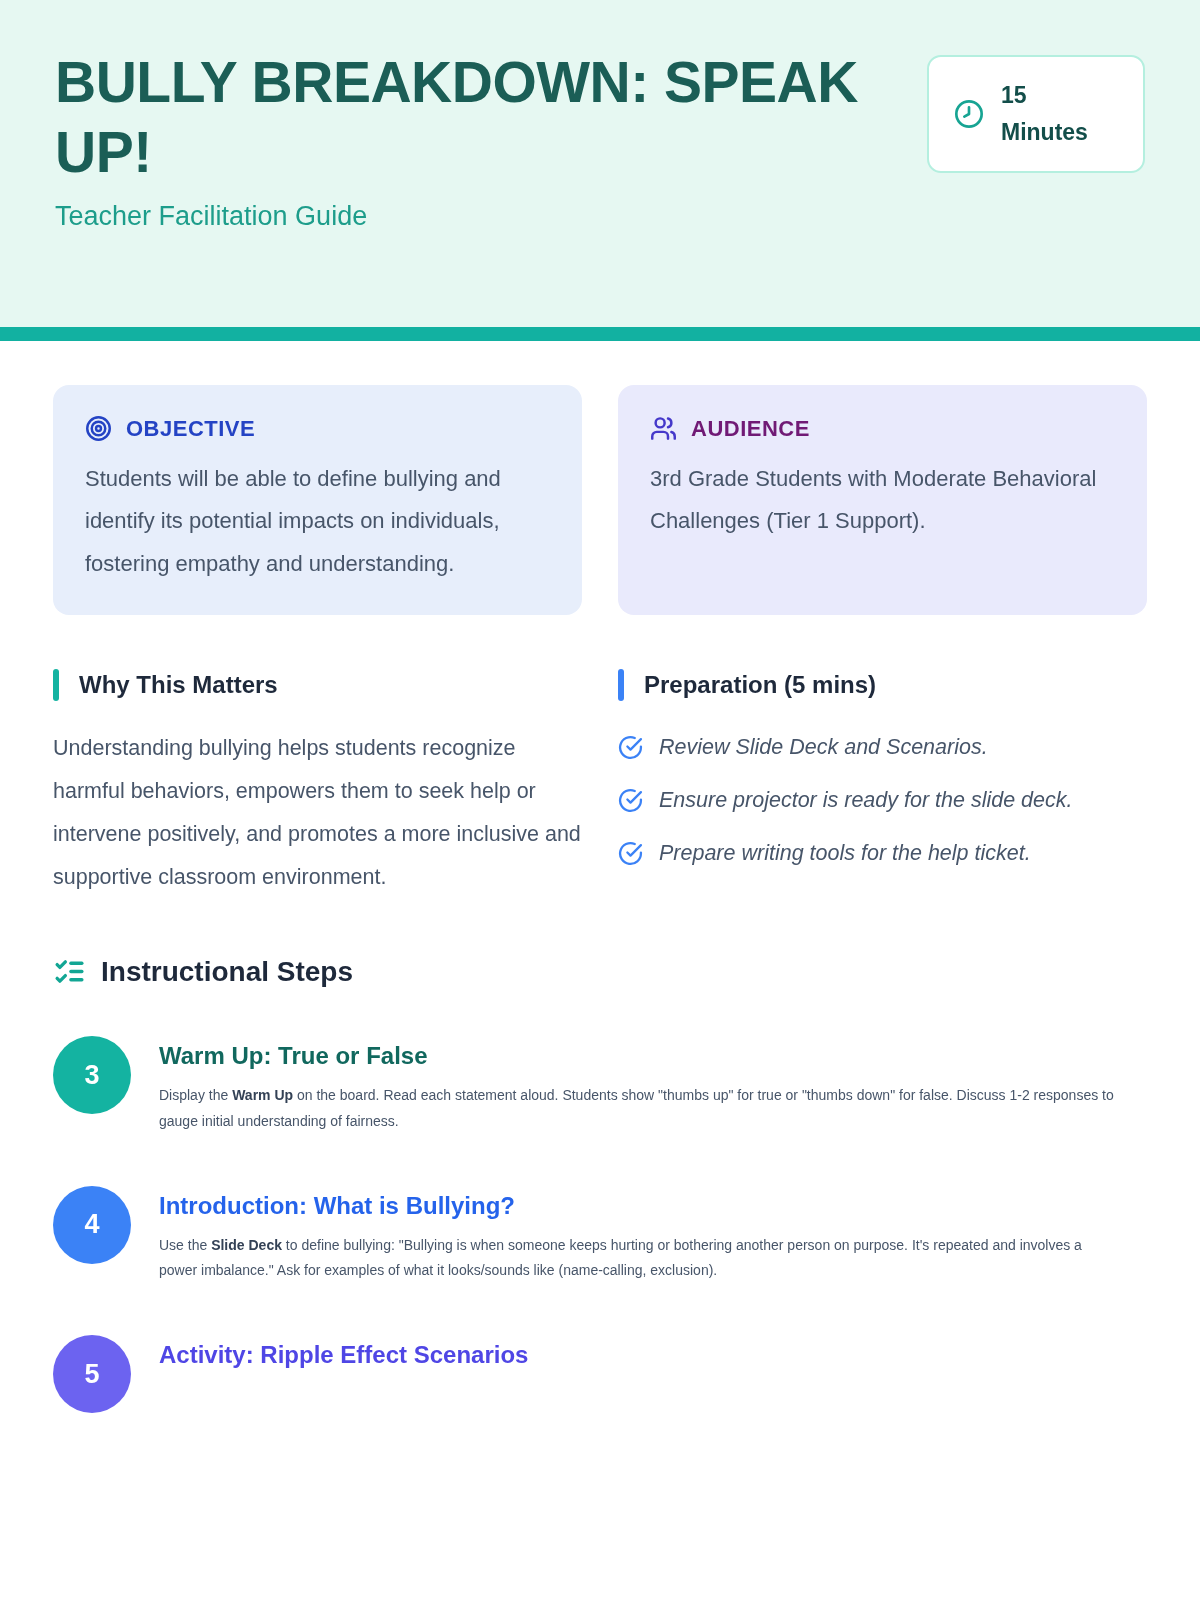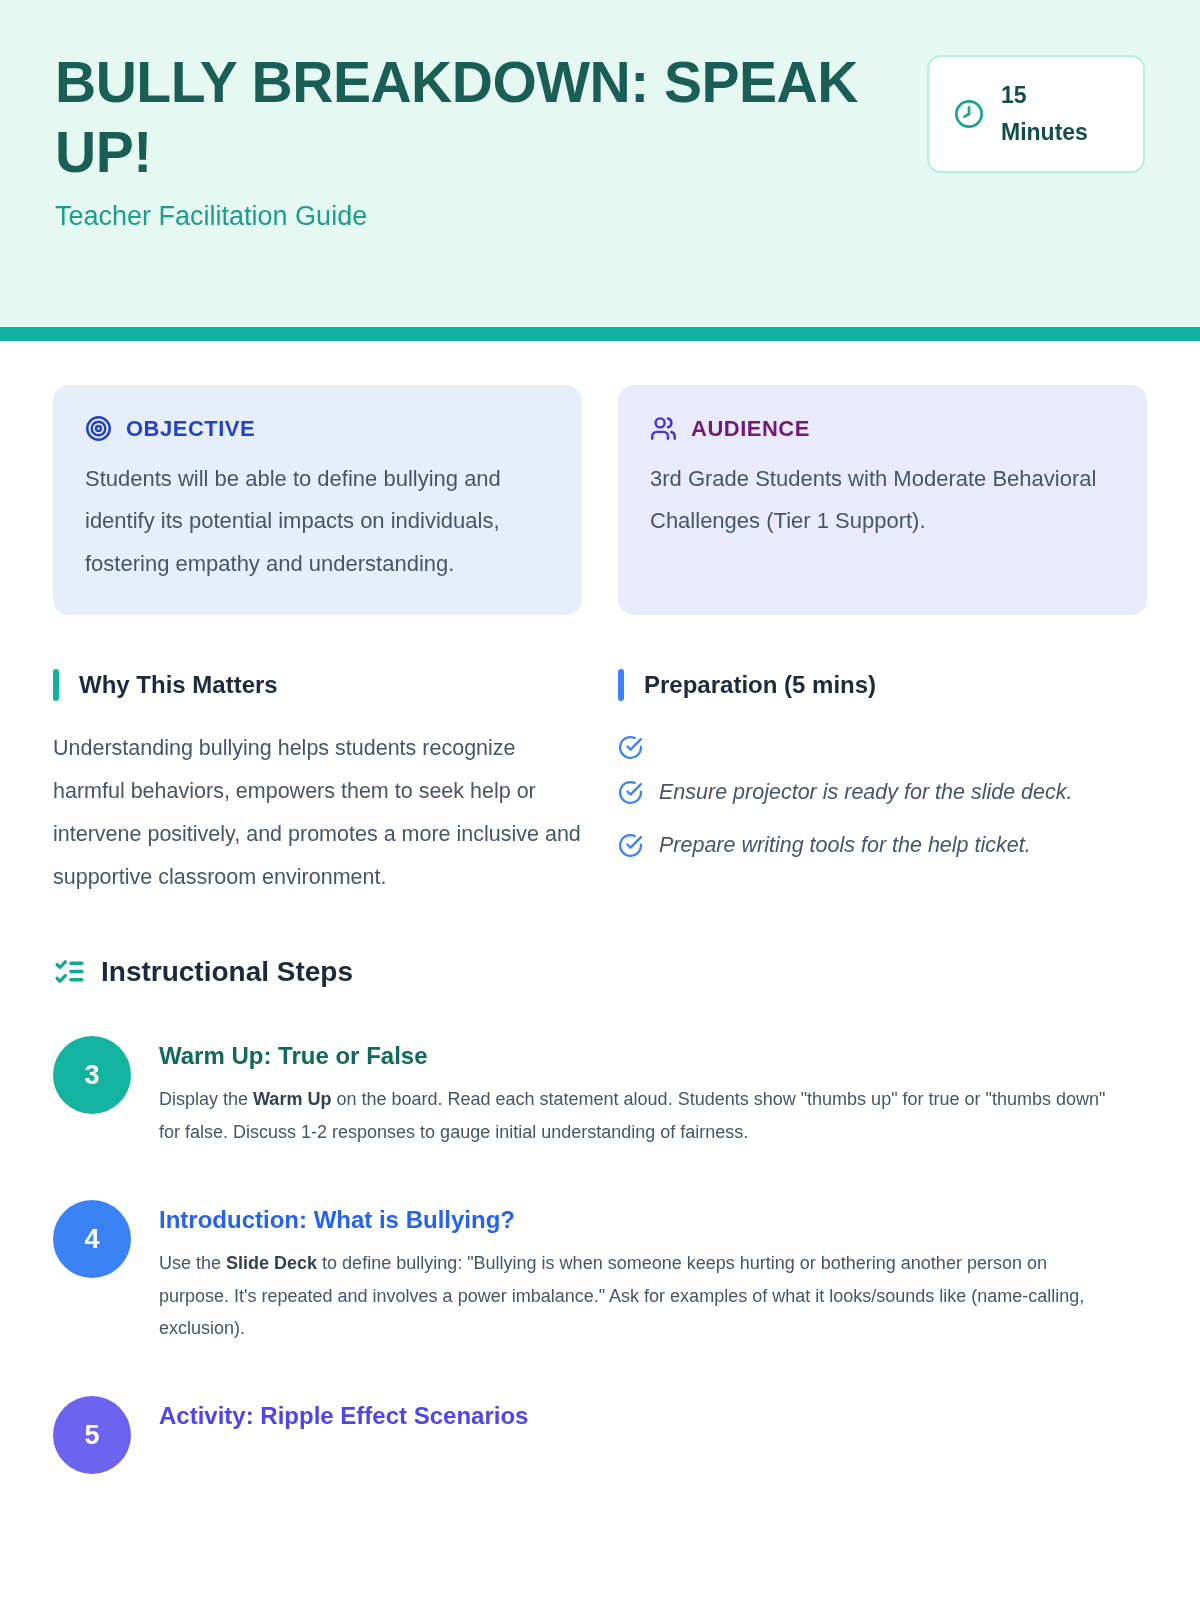--- a/index.html
+++ b/index.html
@@ -39,21 +39,21 @@
 
   
   .steps-head { margin-top: 56px; display: flex; align-items: center; gap: 15px; }
   .steps-head svg { width: 33px; height: 33px; }
   .steps-heading { font-size: 28px; font-weight: 800; }
   .steps-list { margin-top: 48px; }
   .step { display: flex; gap: 28px; margin-bottom: 52px; }
   .step-circle { width: 78px; height: 78px; border-radius: 50%; flex-shrink: 0; display: flex; align-items: center; justify-content: center; color: #ffffff; font-size: 27px; font-weight: 700; }
   .step-content { padding-top: 6px; }
   .step-title { font-size: 24px; font-weight: 700; }
-  .step-body { margin-top: 13px; font-size: 18px; line-height: 1.8; max-width: 955px; }
+  .step-body { margin-top: 13px; font-size: 14px; line-height: 1.8; max-width: 955px; }
   .step-body .b { font-weight: 700; color: #334155; }
 </style>
 </head>
 <body>
 
 <div class="page">
 
   <header class="header" style="background: rgb(230, 248, 242);">
     <div>
       <h1 class="title" style="color: rgb(27, 94, 86);">BULLY BREAKDOWN: SPEAK UP!</h1>
@@ -115,20 +115,21 @@
         <div class="col-head">
           <span class="accent-bar" style="background: rgb(59, 130, 246);"></span>
           <h2 class="col-heading" style="color: rgb(30, 41, 59);">Preparation (5 mins)</h2>
         </div>
         <ul class="prep-list">
           <li class="prep-item">
             <svg viewBox="0 0 24 24" fill="none" stroke="currentColor" stroke-width="2.2" stroke-linecap="round" stroke-linejoin="round" style="color: rgb(59, 130, 246);">
               <path d="M22 11.08V12a10 10 0 1 1-5.93-9.14"></path>
               <polyline points="22 4 12 14.01 9 11.01"></polyline>
             </svg>
+            <span style="color: rgb(71, 85, 105);">Review Slide Deck and Scenarios.</span>
           </li>
           <li class="prep-item">
             <svg viewBox="0 0 24 24" fill="none" stroke="currentColor" stroke-width="2.2" stroke-linecap="round" stroke-linejoin="round" style="color: rgb(59, 130, 246);">
               <path d="M22 11.08V12a10 10 0 1 1-5.93-9.14"></path>
               <polyline points="22 4 12 14.01 9 11.01"></polyline>
             </svg>
             <span style="color: rgb(71, 85, 105);">Ensure projector is ready for the slide deck.</span>
           </li>
           <li class="prep-item">
             <svg viewBox="0 0 24 24" fill="none" stroke="currentColor" stroke-width="2.2" stroke-linecap="round" stroke-linejoin="round" style="color: rgb(59, 130, 246);">

